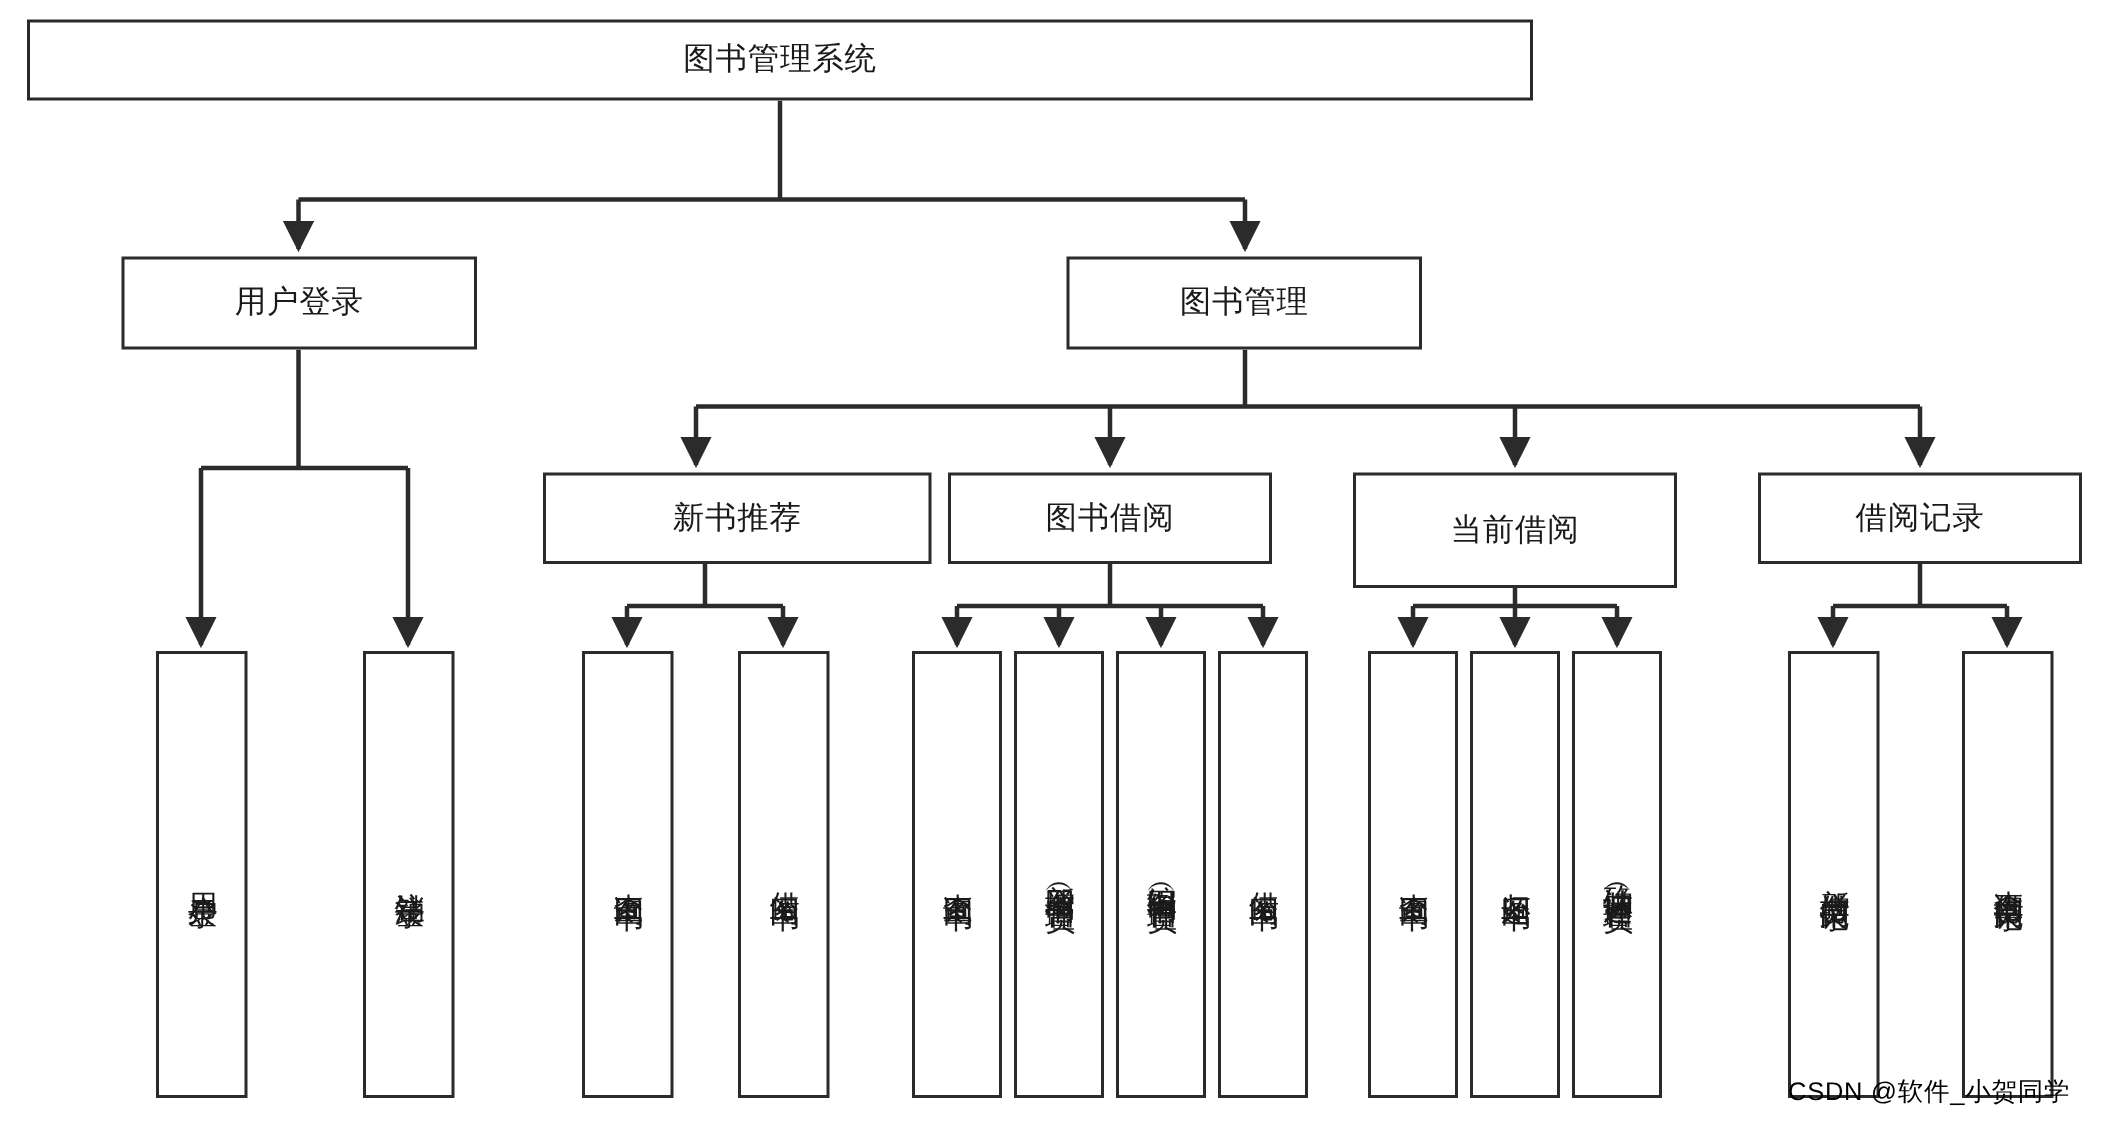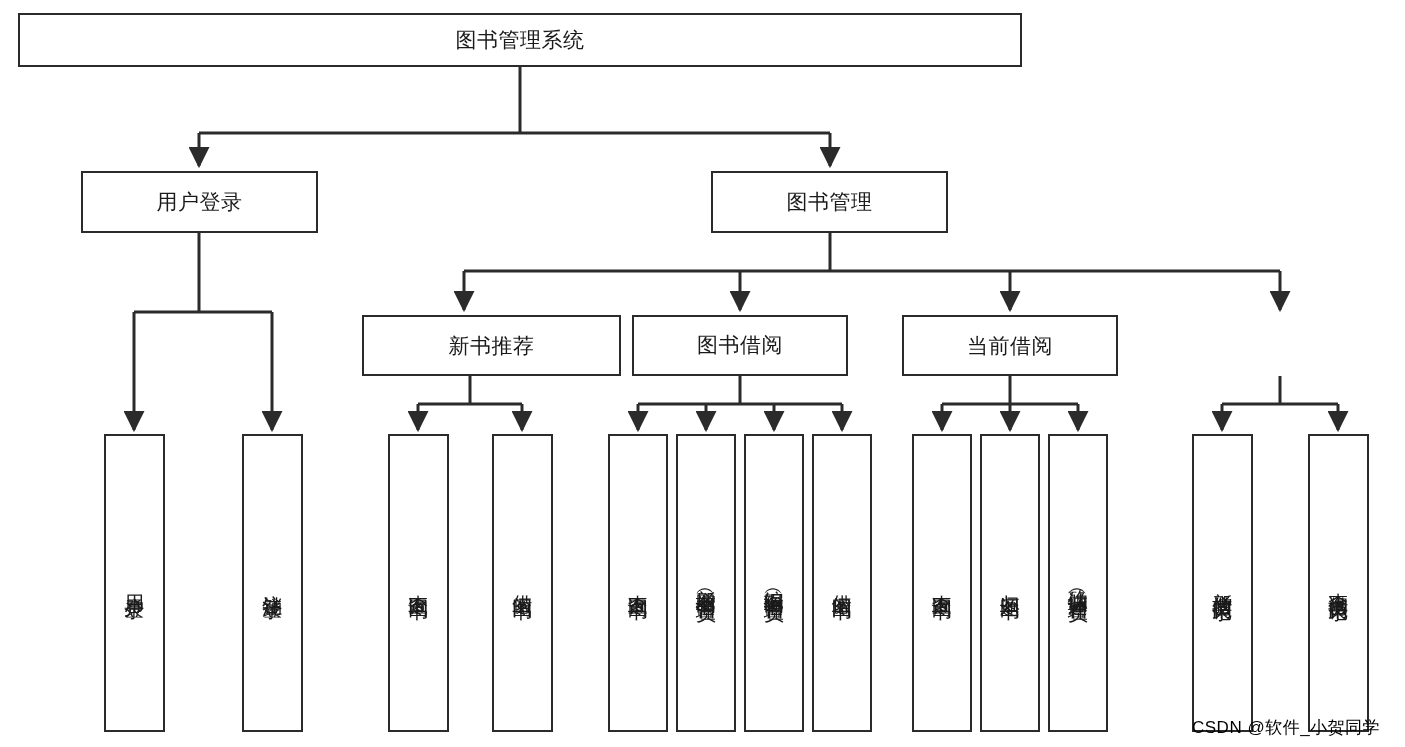--- a/index.html
+++ b/index.html
@@ -128,25 +128,28 @@
   <div class="node node-h" style="left:81px; top:171px; width:237px; height:62px;">
     <span>用户登录</span>
   </div>
   <div class="node node-h" style="left:711px; top:171px; width:237px; height:62px;">
     <span>图书管理</span>
   </div>
 
   <div class="node node-h" style="left:362px; top:315px; width:259px; height:61px;">
     <span>新书推荐</span>
   </div>
-  <div class="node node-h" style="left:632px; top:315px; width:216px; height:61px;font-family:Liberation Serif, serif;">
+  <div class="node node-h" style="left:632px; top:315px; width:216px; height:61px;">
     <span>图书借阅</span>
   </div>
-  <div class="node node-h" style="left:902px; top:315px; width:216px; height:61px;">
+  <div class="node node-h" style="left:902px; top:315px; width:216px; height:77px;">
     <span>当前借阅</span>
+  </div>
+  <div class="node node-h" style="left:1172px; top:315px; width:216px; height:61px;">
+    <span>借阅记录</span>
   </div>
 
   <div class="node node-v" style="left:104px; top:434px; width:61px; height:298px;">
     <span class="vtext">用户登录</span>
   </div>
   <div class="node node-v" style="left:242px; top:434px; width:61px; height:298px;">
     <span class="vtext">注销登录</span>
   </div>
 
   <div class="node node-v" style="left:388px; top:434px; width:61px; height:298px;">

